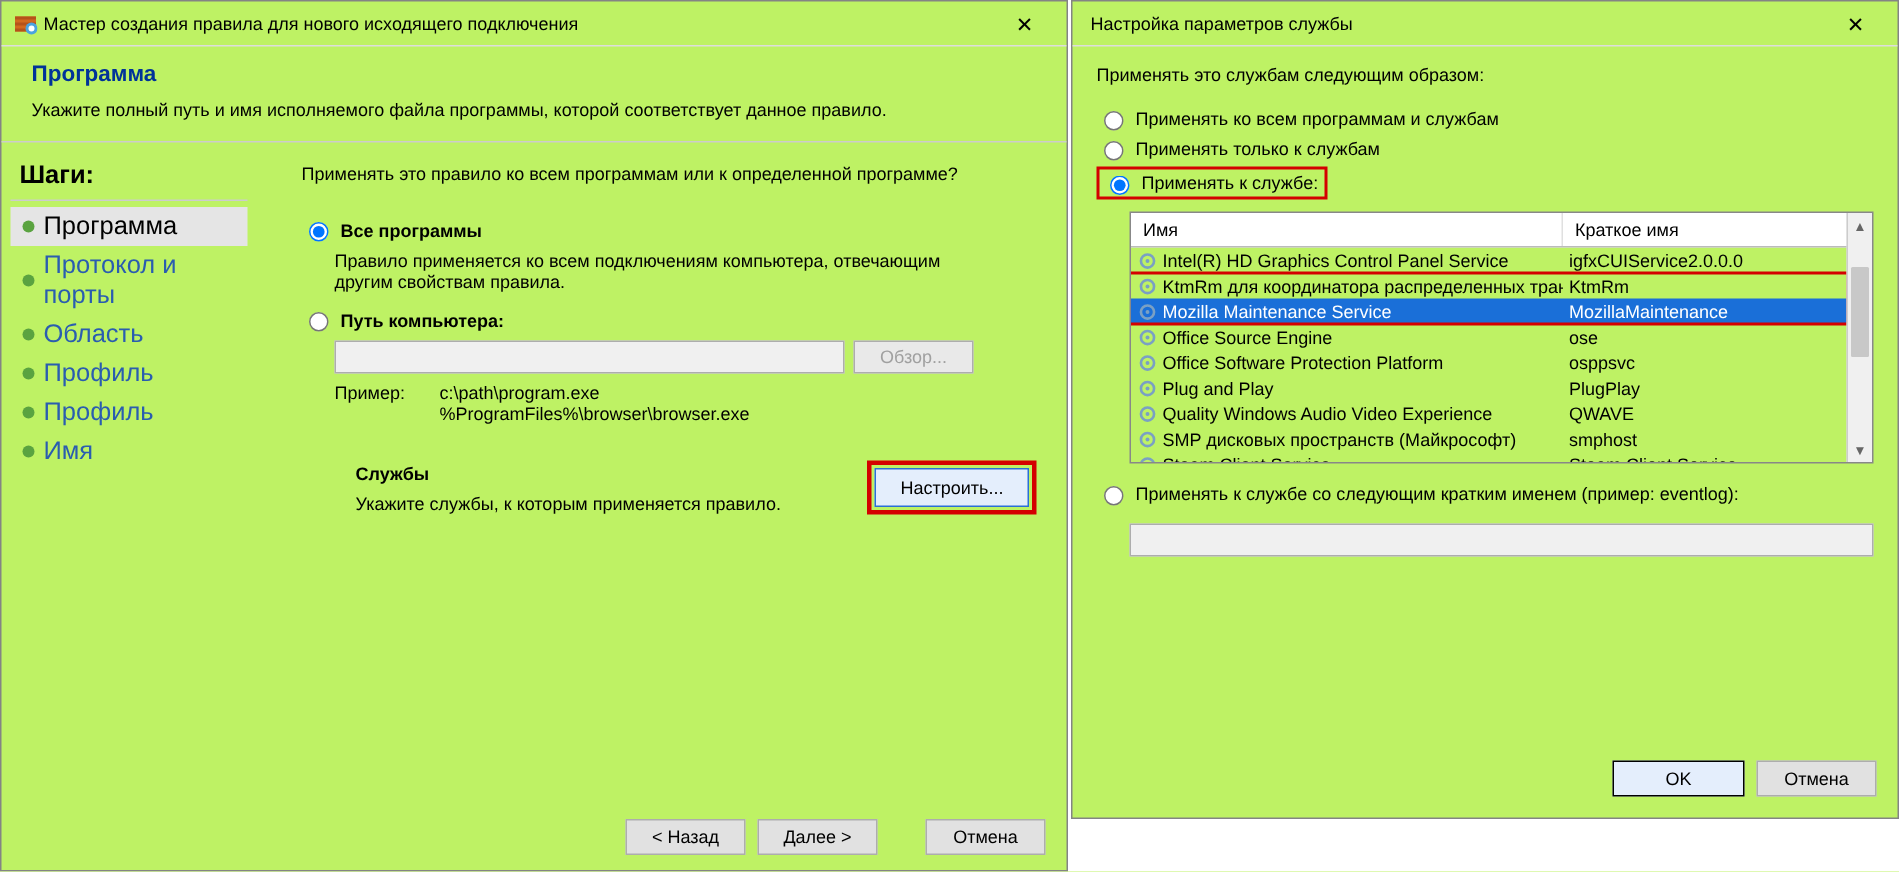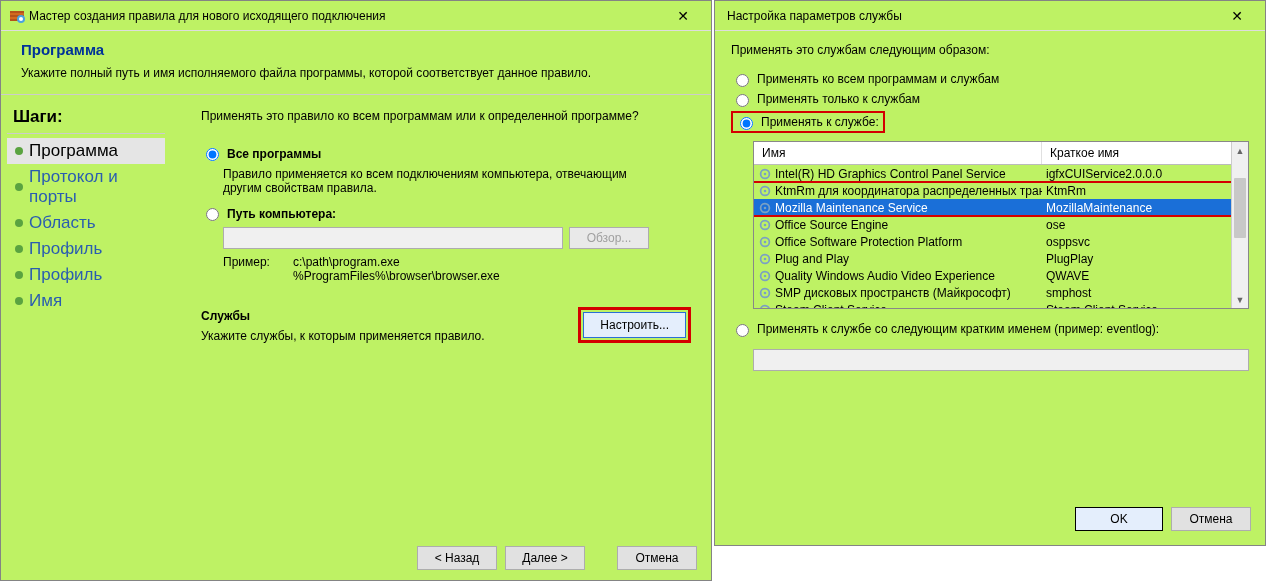--- a/index.html
+++ b/index.html
@@ -90,21 +90,21 @@
     border: 1px solid #adadad;
     background: #e9e9e9;
     color: #a0a0a0;
     font-size: 12px;
   }
   .path-row { margin-left: 22px; display: flex; }
   .example-row { margin-left: 22px; display: flex; margin-top: 6px; }
   .example-row .k { width: 70px; }
   .example-row .v { white-space: pre-line; }
 
-  .services-block { margin-top: 26px; }
+  .services-block { margin-top: 26px; margin-left: 36px; }
   .services-block .lbl { font-weight: bold; }
   .services-block .desc { margin-top: 6px; }
   .configure-btn {
     float: right;
     height: 26px; padding: 0 16px;
     border: 1px solid #2a6fd6;
     background: #e4eefc;
     font-size: 12px;
   }
   .red-box {

